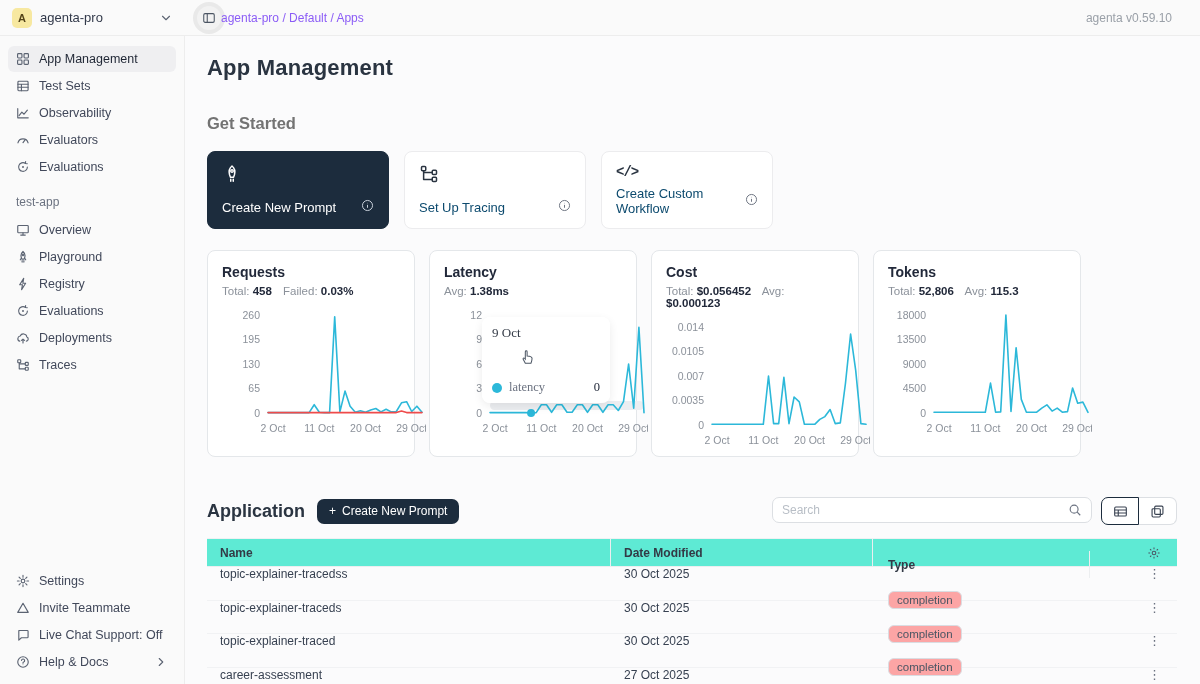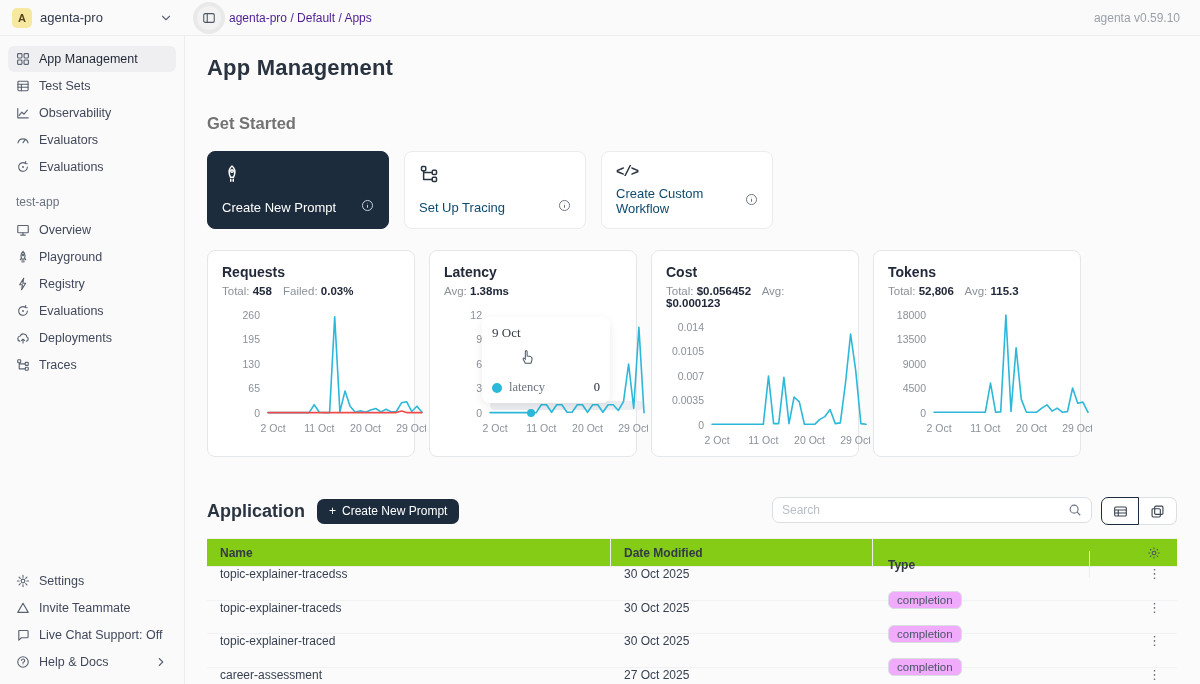--- a/index.html
+++ b/index.html
@@ -9,22 +9,22 @@
 
   
   .topbar { position:absolute; top:0; left:0; right:0; height:36px;
     display:flex; align-items:center; border-bottom:1px solid #ededed; background:#fafafa; z-index:5;}
   .org { display:flex; align-items:center; gap:8px; width:185px; padding:0 12px; cursor:pointer;}
   .avatar { width:20px; height:20px; border-radius:5px; background:#f7e8a0; color:#55451a;
     font-size:11px; font-weight:700; display:flex; align-items:center; justify-content:center;}
   .org-name { font-size:13px; font-weight:500; color:#32394a; flex:1;}
   .collapse-btn { width:24px; height:24px; margin-left:12px; border-radius:50%;
     box-shadow:0 0 0 4px #e9e9e9; background:#f2f2f2; display:flex; align-items:center; justify-content:center; cursor:pointer;}
-  .breadcrumb { font-size:12px; color:#4c1d95; margin-left:8px;}
-  .version { margin-left:auto; margin-right:20px; font-size:12px; color:#9aa0a8;}
+  .breadcrumb { font-size:12px; color:#8b5cf6; margin-left:0;}
+  .version { margin-left:auto; margin-right:28px; font-size:12px; color:#9aa0a8;}
 
   
   .sidebar { position:absolute; top:36px; left:0; bottom:0; width:185px;
     border-right:1px solid #ededed; background:#fafafa; display:flex; flex-direction:column; padding:10px 8px 8px;}
   .side-item { display:flex; align-items:center; gap:9px; height:26px; padding:0 8px;
     border-radius:6px; font-size:12.5px; color:#41485a; cursor:pointer; margin-bottom:1px;}
   .side-item.active { background:#efeff1; font-weight:500; color:#1f2634;}
   .side-item .icn { flex:0 0 auto; color:#5b6372; display:flex;}
   .section-label { font-size:12px; color:#6b7280; margin:14px 8px 8px; }
   .side-spacer { flex:1; }
@@ -87,33 +87,33 @@
   .seg-group { display:flex; height:28px;}
   .seg { width:38px; display:flex; align-items:center; justify-content:center; background:#fff;
     border:1px solid #dcdfe3; cursor:pointer;}
   .seg.selected { border:1.5px solid #1c2c3d; border-radius:4px; z-index:1;}
   .seg:first-child { border-radius:7px 0 0 7px;}
   .seg:last-child { border-radius:0 7px 7px 0; border-left:none;}
   .seg svg { width:15px; height:15px; stroke:#3a4352; fill:none; stroke-width:1.2;}
 
   
   .table { margin-top:13px; font-size:12px;}
-  .thead { display:flex; height:29px; align-items:center; background:#84cc16;
+  .thead { display:flex; height:29px; align-items:center; background:#5eead4;
     border-top:1px solid #f0f1f3; border-bottom:1px solid #eceef0; color:#333a46; font-weight:600;}
   .tr { display:flex; height:33.5px; align-items:flex-start; border-bottom:1px solid #f1f2f4; cursor:pointer;}
   .c1 { width:404px; padding-left:13px;}
   .c2 { width:262px; padding-left:13px;}
   .c3 { width:217px; padding-left:15px;margin-top:24px;}
   .c4 { flex:1; display:flex; justify-content:flex-end; padding-right:16px;}
   .thead .c1,.thead .c2 { border-right:1px solid #eceef0; height:100%; display:flex; align-items:center;}
   .thead .c3 { border-right:1px solid #eceef0; height:100%; display:flex; align-items:center;}
   .cell-name { color:#374151;}
   .cell-date { color:#374151;}
   .badge { display:inline-block; border:1px solid #dadde2; border-radius:6px; padding:2px 8px;
-    font-size:11.5px; color:#4b5563; background:#f0abfc;}
+    font-size:11.5px; color:#4b5563; background:#fca5a5;}
   .dots { color:#6b7280; font-size:13px; letter-spacing:0; cursor:pointer; line-height:1;}
   .gear-head svg { width:14px; height:14px; stroke:#4b5563; fill:none; stroke-width:1.2;}
 </style>
 </head>
 <body>
 
 <div class="topbar">
   <div class="org">
     <div class="avatar">A</div>
     <div class="org-name">agenta-pro</div>

